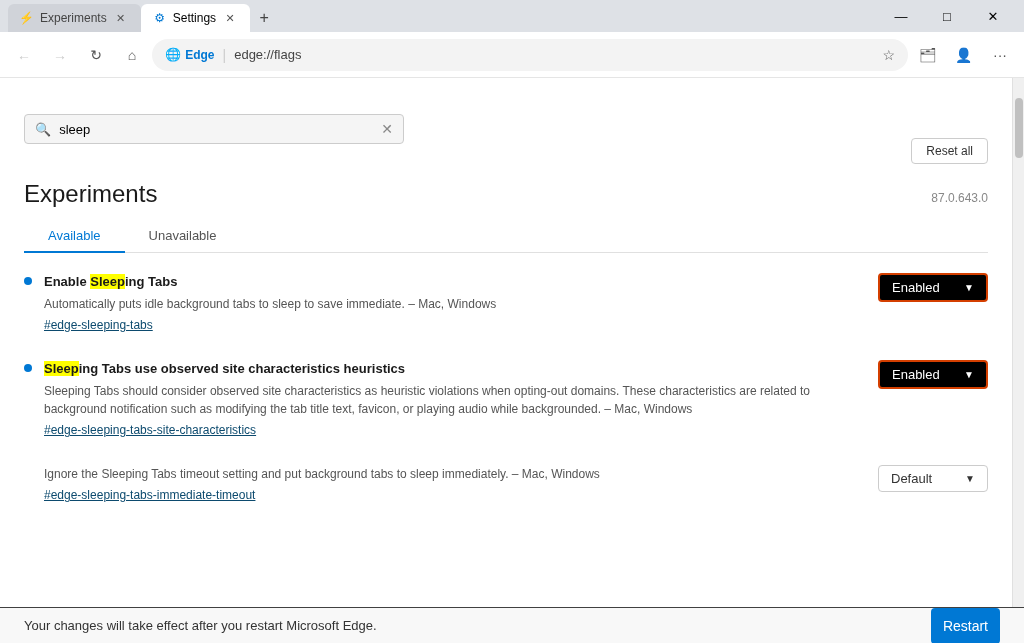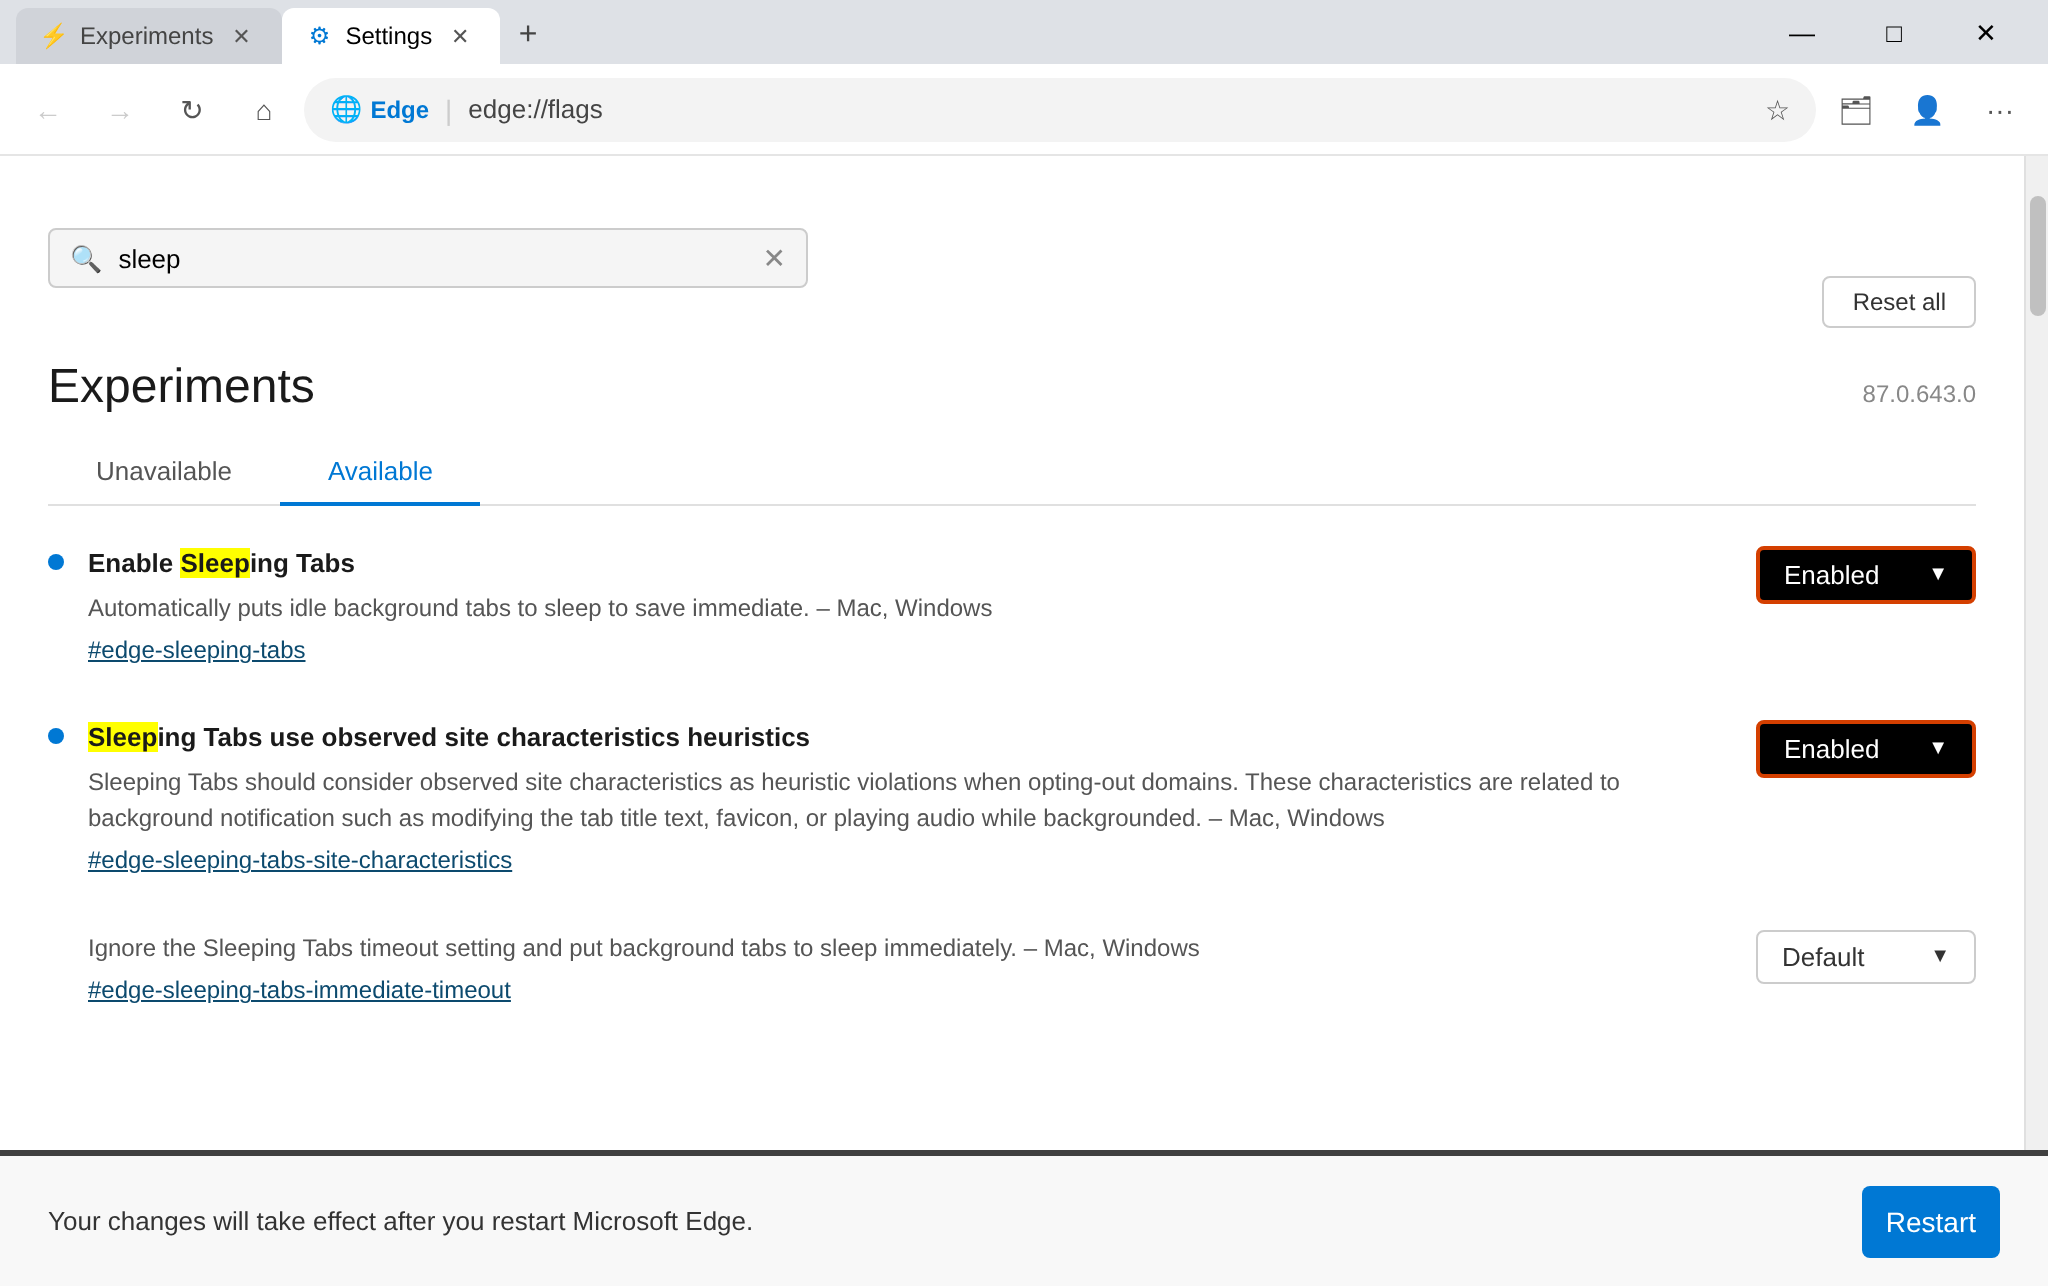--- a/index.html
+++ b/index.html
@@ -64,21 +64,21 @@
     .flag-title .highlight { background: #ffff00; font-weight: 600; }
     .flag-desc { font-size: 12px; color: #555; line-height: 1.5; margin-bottom: 4px; }
     .flag-link { font-size: 12px; color: #0c4a6e; text-decoration: underline; cursor: pointer; }
     .flag-control { flex-shrink: 0; margin-top: 0; }
     .enabled-btn { display: flex; align-items: center; gap: 6px; padding: 5px 12px; border: 2px solid #d43f00; border-radius: 4px; background: #000000; color: #fff; font-size: 13px; cursor: pointer; min-width: 110px; justify-content: space-between; }
     .enabled-btn .chevron { font-size: 10px; }
     .default-btn { display: flex; align-items: center; gap: 6px; padding: 5px 12px; border: 1px solid #ccc; border-radius: 4px; background: #fff; color: #333; font-size: 13px; cursor: pointer; min-width: 110px; justify-content: space-between; margin-left: 19px; }
     .default-btn .chevron { font-size: 10px; }
 
     
-    .bottom-bar { height: 68px; background: #f8f8f8; border-top: 3px solid #404040; display: flex; align-items: center; padding: 0 24px; gap: 16px; }
+    .bottom-bar { height: 36px; background: #f8f8f8; border-top: 1px solid #404040; display: flex; align-items: center; padding: 0 24px; gap: 16px; }
     .bottom-text { font-size: 13px; color: #333; flex: 1; }
     .restart-btn { padding: 10px 12px; background: #0078d4; color: #fff; border: none; border-radius: 4px; font-size: 14px; cursor: pointer; }
 
     .flag-item-no-dot { display: flex; align-items: flex-start; margin-bottom: 28px; gap: 12px; }
   </style>
 </head>
 <body>
 
 <div class="title-bar">
   <div class="title-bar-tabs">
@@ -135,22 +135,22 @@
       </div>
       <button class="reset-all-btn">Reset all</button>
     </div>
 
     <div class="page-header">
       <h1 class="page-title">Experiments</h1>
       <span class="version-text">87.0.643.0</span>
     </div>
 
     <div class="tab-bar">
+      <div class="content-tab active">Available</div>
       <div class="content-tab">Unavailable</div>
-      <div class="content-tab active">Available</div>
     </div>
 
     <div class="flags-list">
 
       <div class="flag-item">
         <div class="flag-dot"></div>
         <div class="flag-body">
           <div class="flag-title">
             <span>Enable </span><span class="highlight">Sleep</span><span>ing Tabs</span>
           </div>

